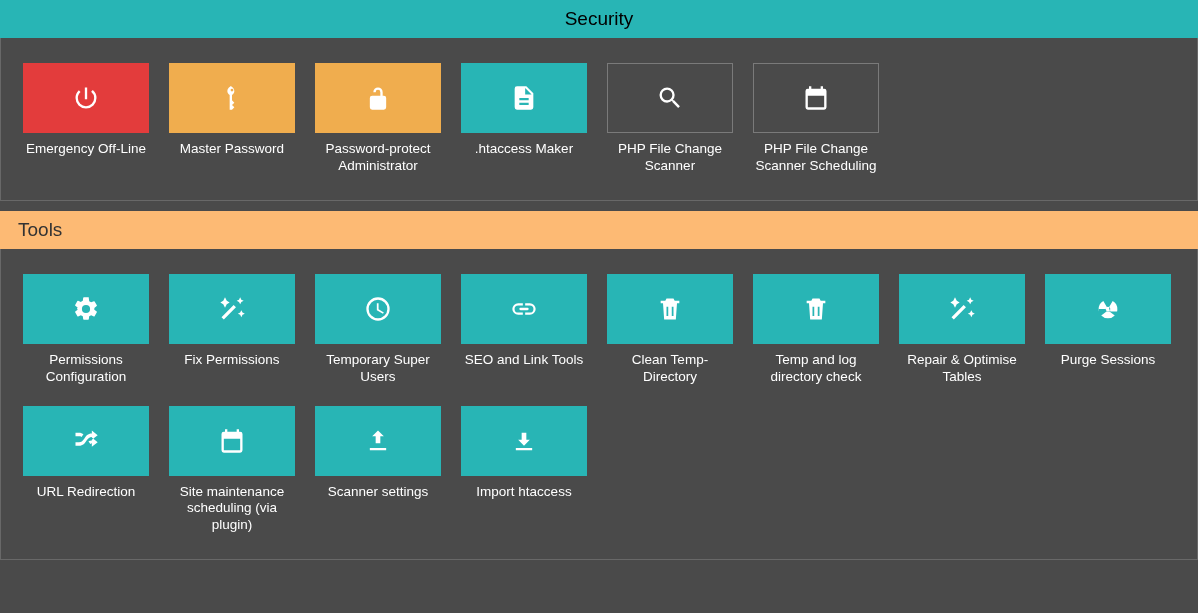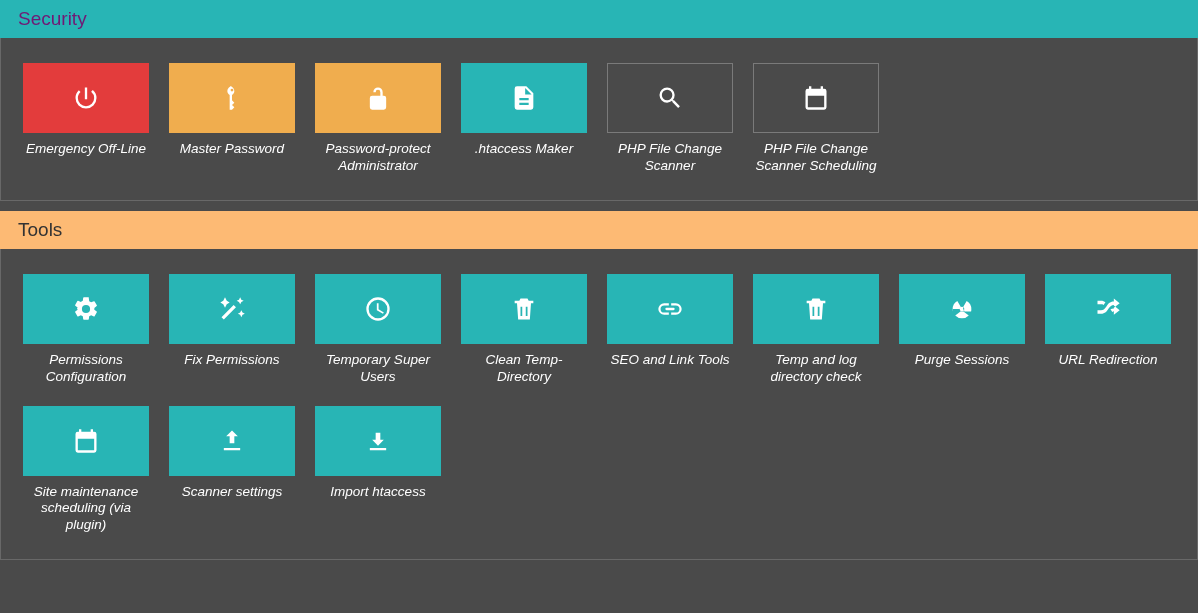--- a/index.html
+++ b/index.html
@@ -13,21 +13,22 @@
   .panel {
     margin: 0 0 10px 0;
   }
   .panel-header {
     padding: 8px 18px;
     font-size: 19px;
     font-weight: 400;
   }
   .panel-header.teal {
     background: #28b5b5;
-    color: #701a75;
+    color: #000000;
+    text-align: center;
   }
   .panel-header.light {
     background: #fdba74;
     color: #333;
   }
   .panel-body {
     background: #4a4a4a;
     border: 1px solid #686868;
     border-top: none;
     padding: 25px 22px 25px 22px;
@@ -37,21 +38,20 @@
     flex-wrap: wrap;
     gap: 20px 20px;
     justify-content: flex-start;
   }
   .tile {
     width: 126px;
     display: flex;
     flex-direction: column;
     align-items: center;
     cursor: pointer;
-    font-style: italic;
   }
   .tile-icon {
     width: 126px;
     height: 70px;
     display: flex;
     align-items: center;
     justify-content: center;
   }
   .tile-icon svg { fill: #fff; width: 28px; height: 28px; }
   .tile-icon.red    { background: #e33c3c; }
@@ -154,40 +154,48 @@
           <div class="tile-icon teal">
             <svg viewBox="0 0 24 24">
               <path d="M12 2a10 10 0 1 0 10 10A10 10 0 0 0 12 2zm0 18a8 8 0 1 1 8-8 8 8 0 0 1-8 8zm.5-13H11v6l5.25 3.15.75-1.23-4.5-2.67z"></path>
             </svg>
           </div>
           <div class="tile-label">Temporary Super Users</div>
         </div>
         <div class="tile">
           <div class="tile-icon teal">
             <svg viewBox="0 0 24 24">
+              <path d="M3.9 12a3.1 3.1 0 0 1 3.1-3.1h4V7H7a5 5 0 0 0 0 10h4v-1.9H7A3.1 3.1 0 0 1 3.9 12zM17 7h-4v1.9h4a3.1 3.1 0 0 1 0 6.2h-4V17h4a5 5 0 0 0 0-10zm-9 5a1 1 0 0 0 1 1h6a1 1 0 0 0 0-2H9a1 1 0 0 0-1 1z"></path>
+            </svg>
+          </div>
+          <div class="tile-label">SEO and Link Tools</div>
+        </div>
+        <div class="tile">
+          <div class="tile-icon teal">
+            <svg viewBox="0 0 24 24">
               <path d="M6 7h12l-1 14H7L6 7zm3-4h6l1 2h4v2H4V5h4l1-2zM9 10v8h1.5v-8H9zm4.5 0v8H15v-8h-1.5z"></path>
             </svg>
           </div>
           <div class="tile-label">Clean Temp-Directory</div>
         </div>
         <div class="tile">
           <div class="tile-icon teal">
             <svg viewBox="0 0 24 24">
-              <path d="M3.9 12a3.1 3.1 0 0 1 3.1-3.1h4V7H7a5 5 0 0 0 0 10h4v-1.9H7A3.1 3.1 0 0 1 3.9 12zM17 7h-4v1.9h4a3.1 3.1 0 0 1 0 6.2h-4V17h4a5 5 0 0 0 0-10zm-9 5a1 1 0 0 0 1 1h6a1 1 0 0 0 0-2H9a1 1 0 0 0-1 1z"></path>
-            </svg>
-          </div>
-          <div class="tile-label">SEO and Link Tools</div>
-        </div>
-        <div class="tile">
-          <div class="tile-icon teal">
-            <svg viewBox="0 0 24 24">
               <path d="M6 7h12l-1 14H7L6 7zm3-4h6l1 2h4v2H4V5h4l1-2zM9 10v8h1.5v-8H9zm4.5 0v8H15v-8h-1.5z"></path>
             </svg>
           </div>
           <div class="tile-label">Temp and log directory check</div>
+        </div>
+        <div class="tile">
+          <div class="tile-icon teal">
+            <svg viewBox="0 0 24 24">
+              <path d="M7.5 5L6 2 4.5 5 2 6.5 4.5 8 6 11 7.5 8 10 6.5 7.5 5zM19 2l-1 2-2 1 2 1 1 2 1-2 2-1-2-1-1-2zM13.4 8.6L3 19l2 2 10.4-10.4-2-2zM20 13l-1 2-2 1 2 1 1 2 1-2 2-1-2-1-1-2z"></path>
+            </svg>
+          </div>
+          <div class="tile-label">Repair &amp; Optimise Tables</div>
         </div>
         <div class="tile">
           <div class="tile-icon teal">
             <svg viewBox="0 0 24 24">
               <path d="M12 10a2 2 0 1 0 2 2 2 2 0 0 0-2-2zM4.2 14.2A8 8 0 0 1 4 12a8 8 0 0 1 4-6.93l3 5.2A2 2 0 0 0 10 12H4.2zM12 20a8 8 0 0 1-5.8-2.5l4.8-3.6a2 2 0 0 0 2 0l4.8 3.6A8 8 0 0 1 12 20zm1-9.73l3-5.2A8 8 0 0 1 20 12a8 8 0 0 1-.2 2.2H14a2 2 0 0 0-1-1.93z"></path>
             </svg>
           </div>
           <div class="tile-label">Purge Sessions</div>
         </div>
         <div class="tile">

